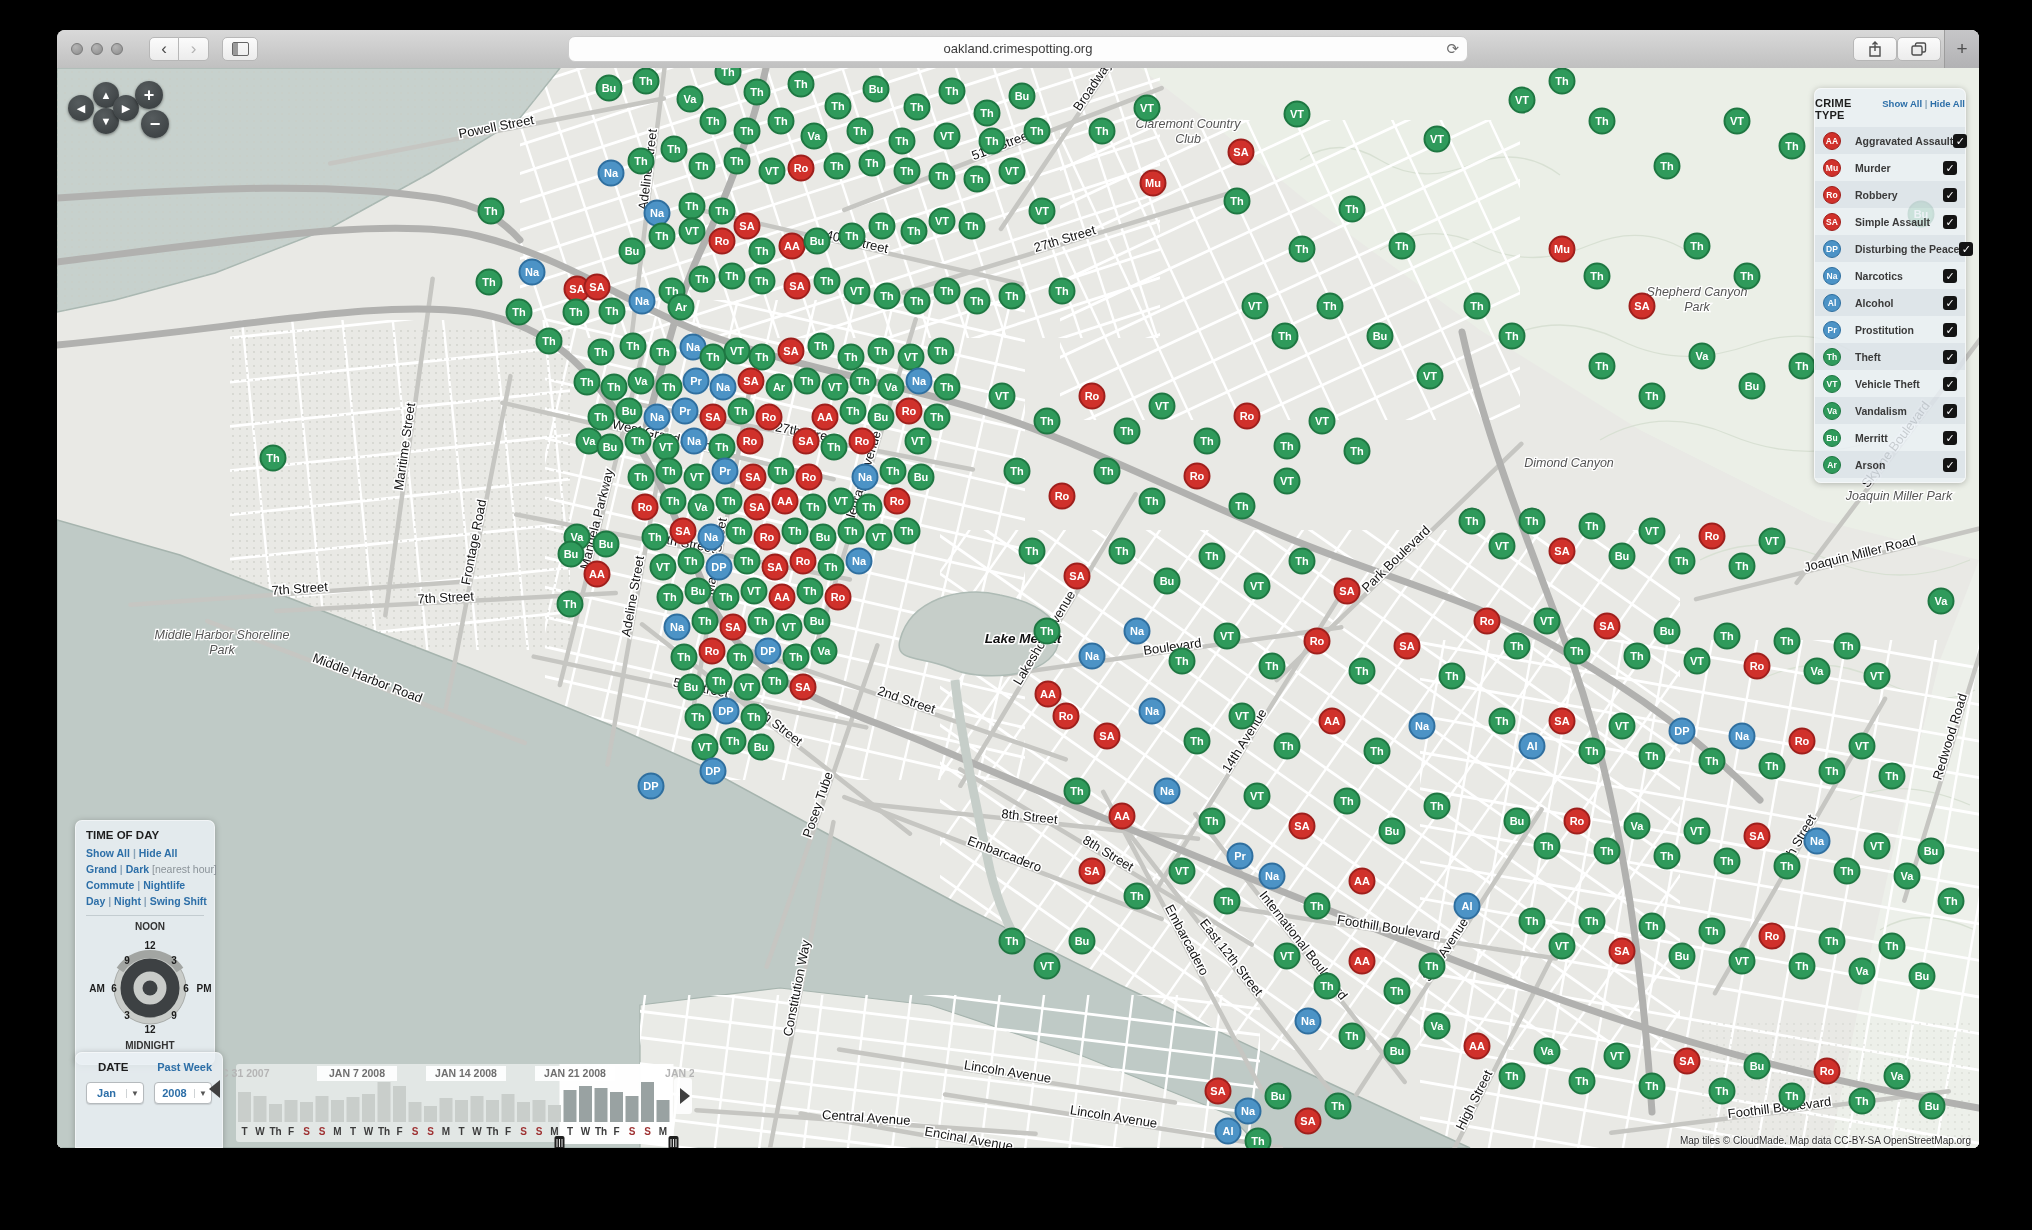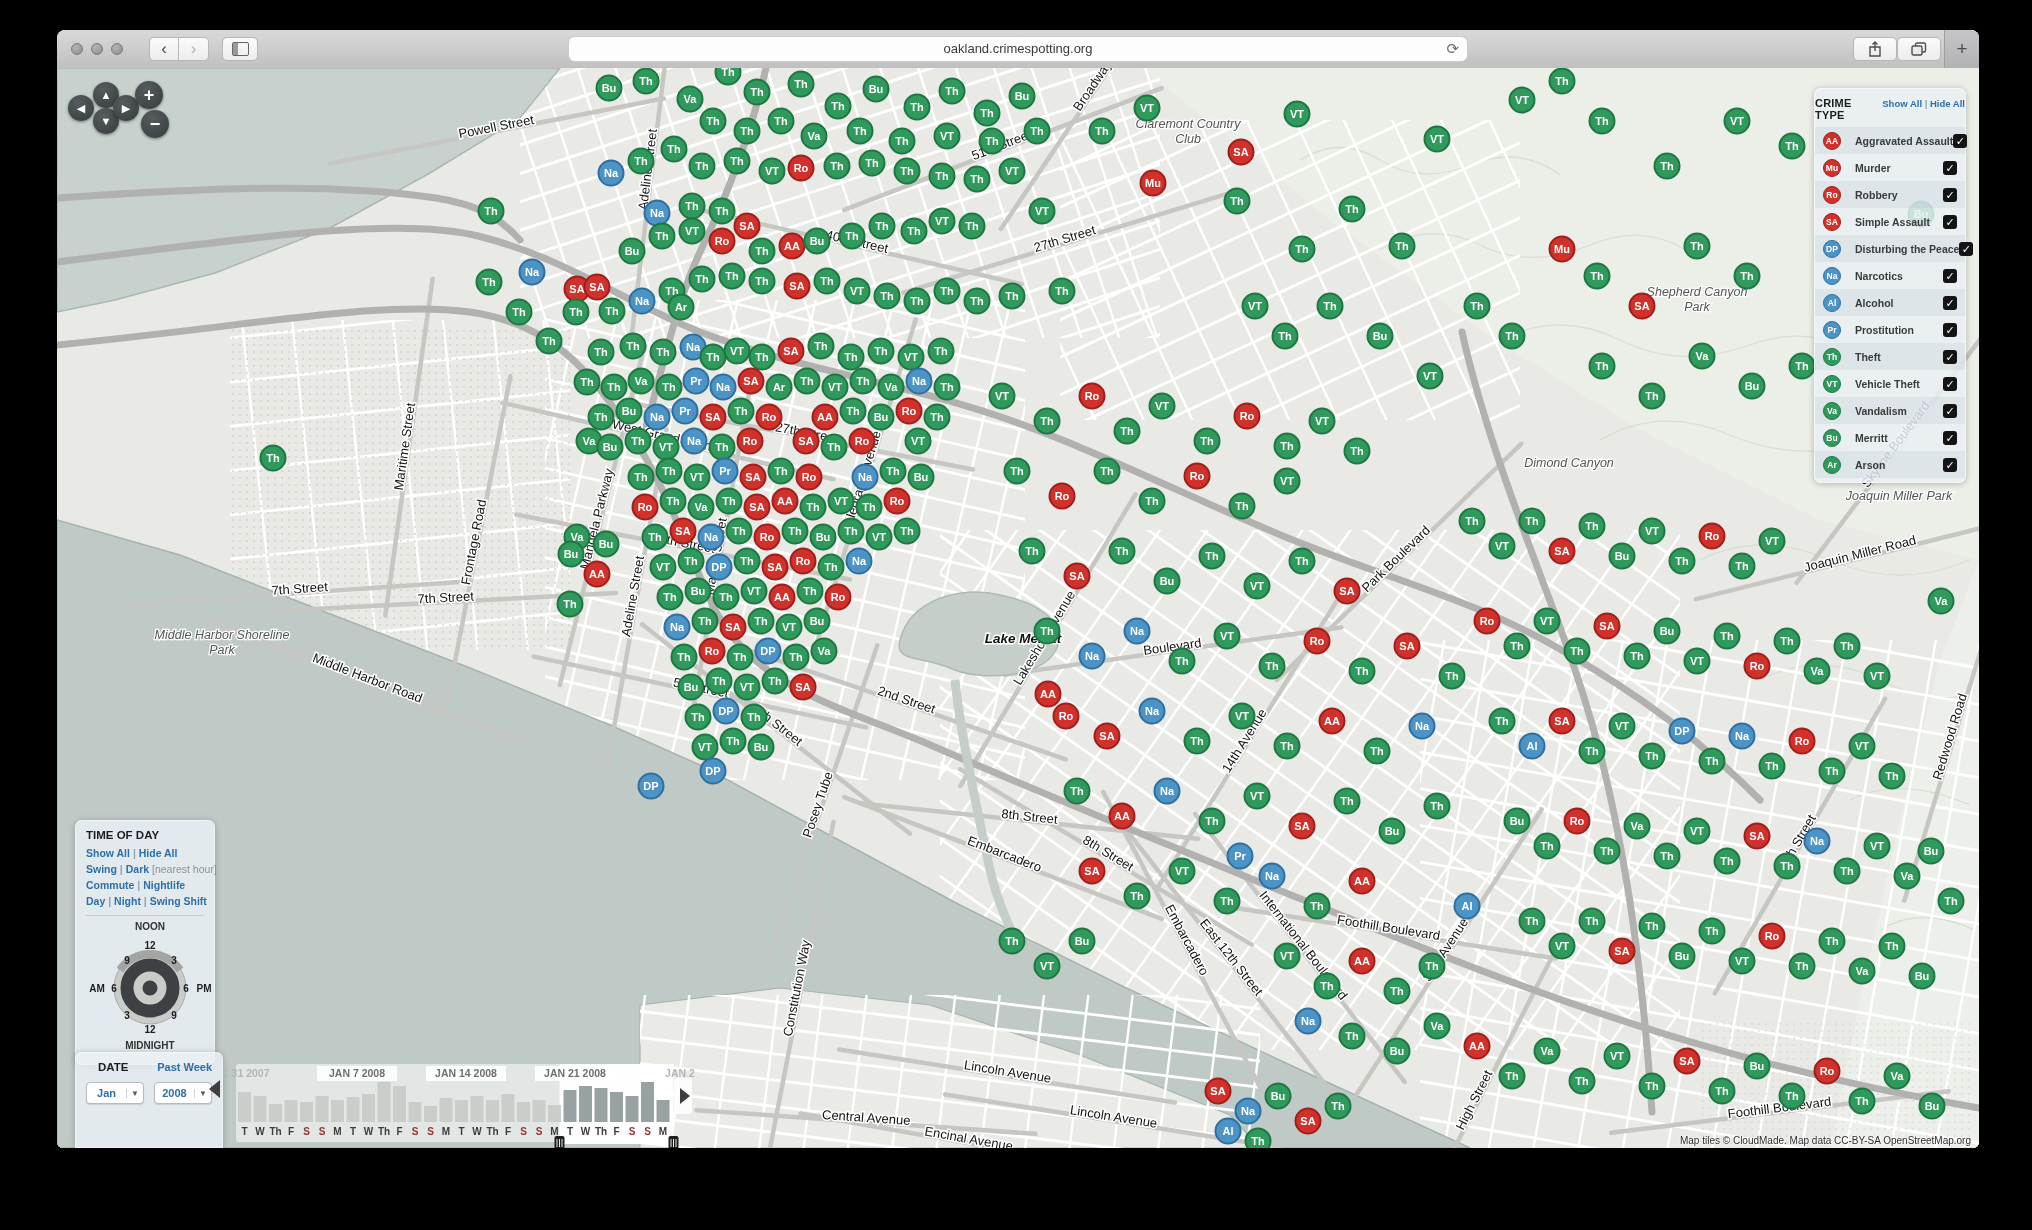--- a/index.html
+++ b/index.html
@@ -2461,21 +2461,21 @@
             <span class="checkbox">✓</span>
           </div>
         </div>
     </div>
 
     
     <div class="panel time-panel">
       <div class="tp-title">TIME OF DAY</div>
       <div class="tp-links">
         <a>Show All</a> <span class="sep">|</span> <a>Hide All</a><br>
-        <a>Swing</a> <span class="sep">|</span> <a>Dark</a> <span class="tp-note">[nearest hour]</span><br>
+        <a>Grand</a> <span class="sep">|</span> <a>Dark</a> <span class="tp-note">[nearest hour]</span><br>
         <a>Commute</a> <span class="sep">|</span> <a>Nightlife</a><br>
         <a>Day</a> <span class="sep">|</span> <a>Night</a> <span class="sep">|</span> <a>Swing Shift</a>
       </div>
       <div class="tp-div"></div>
       <div class="clockbox">
         <svg width="128" height="136" viewBox="0 0 128 136">
           <text x="64" y="12" text-anchor="middle" font-size="10" font-weight="bold" fill="#333" id="clkNoon">NOON</text>
           <circle cx="64" cy="70" r="36" fill="#c9ccc9" stroke="#a8aba8" stroke-width="1"></circle>
           <path d="M34,52 A36,36 0 0 1 94,52" fill="none" stroke="#a2a5a2" stroke-width="8"></path>
           <circle cx="64" cy="70" r="23" fill="none" stroke="#3d4143" stroke-width="13"></circle>

